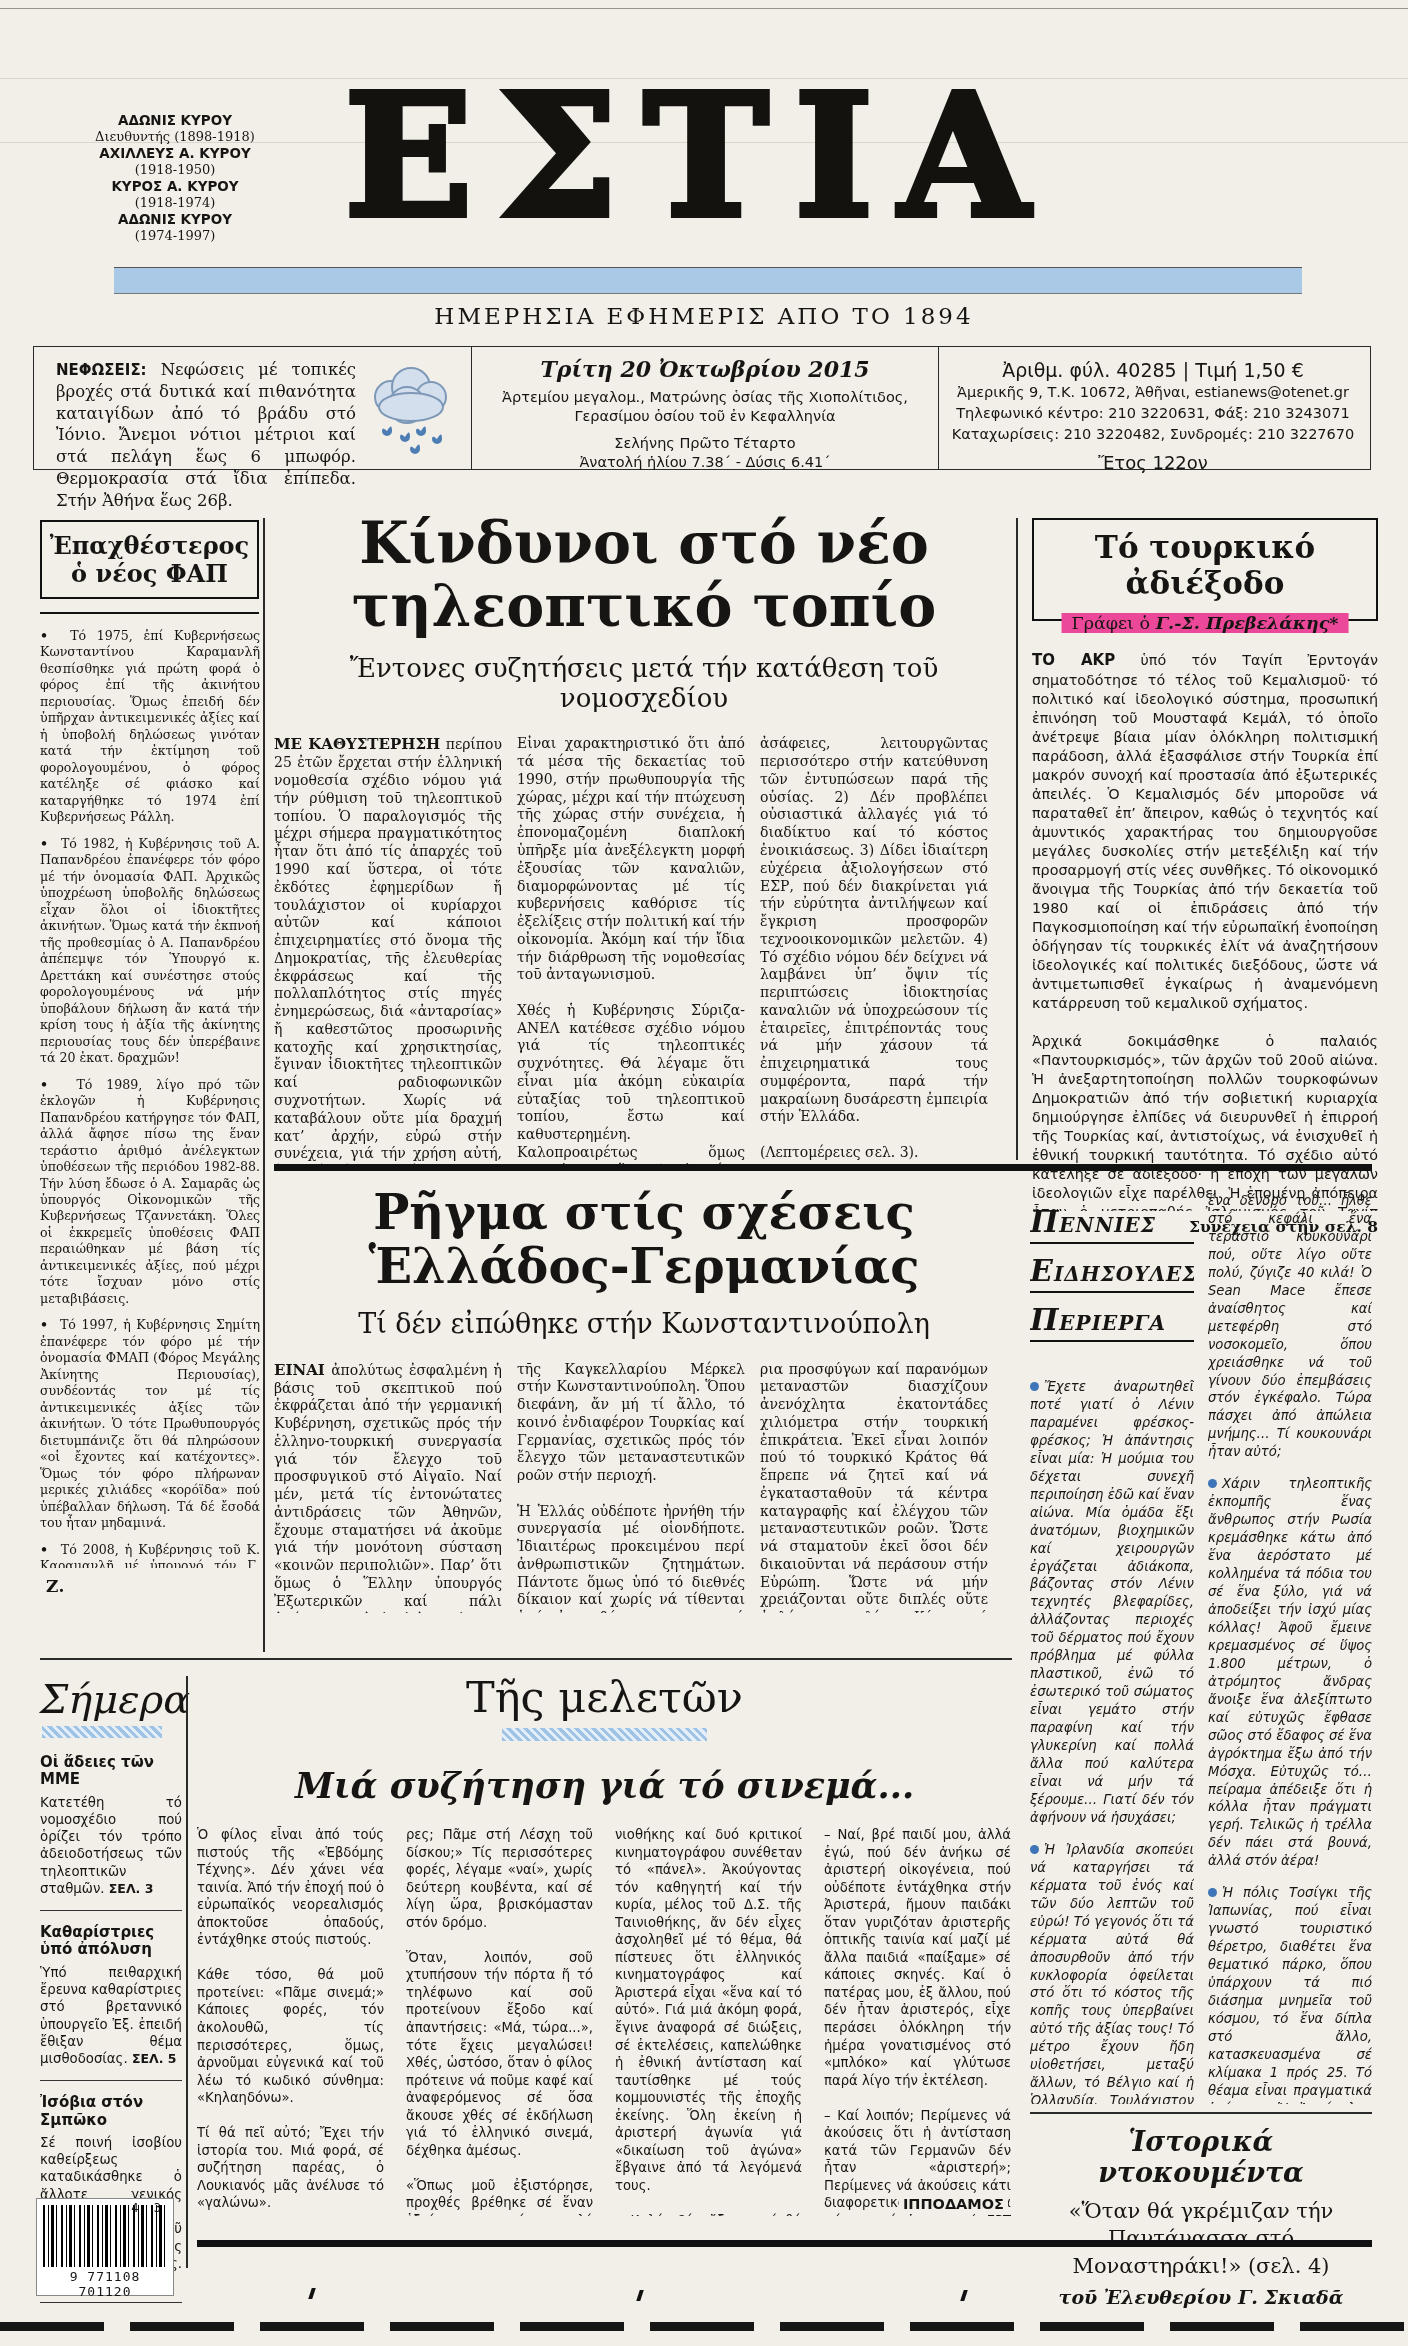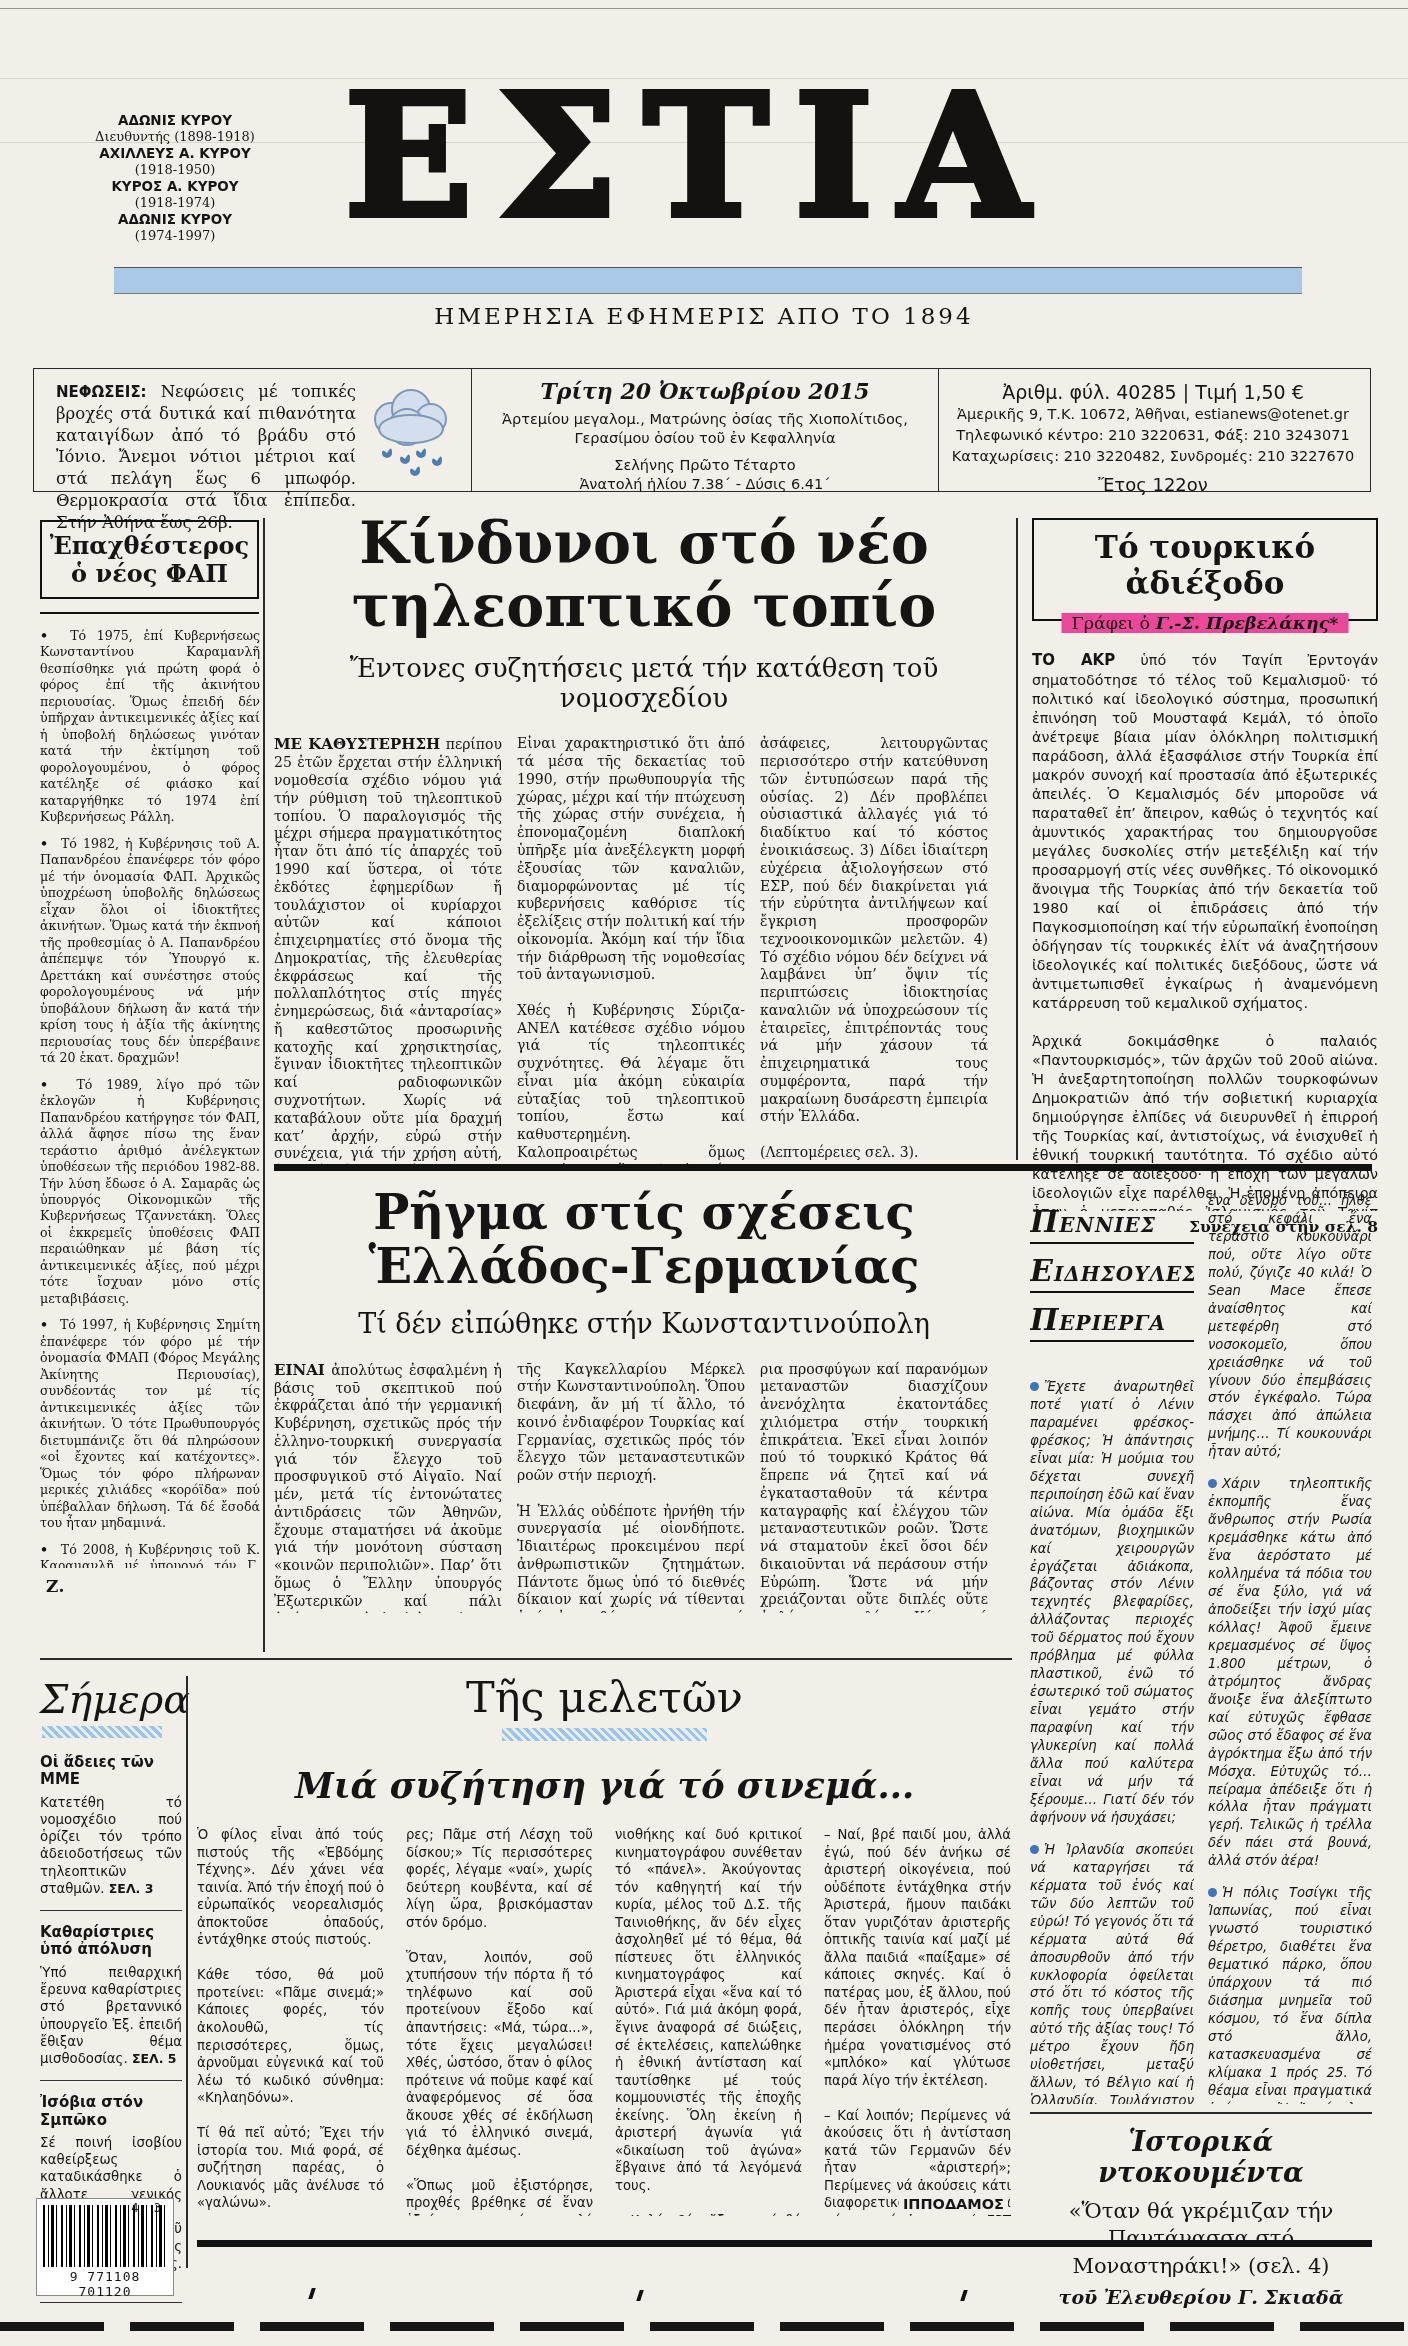--- a/index.html
+++ b/index.html
@@ -10,21 +10,21 @@
   
   #founders{left:70px;top:112px;width:210px;text-align:center;line-height:1.25;}
   #founders .fname{font-weight:bold;font-size:13.5px;font-family:"DejaVu Sans",sans-serif;}
   #founders .fyears{font-size:13px;}
   #main-title{left:260px;top:68px;width:880px;text-align:center;font-size:168px;line-height:1.05;
               font-weight:bold;letter-spacing:26px;-webkit-text-stroke:6px #14120f;color:#14120f;}
   #seal{left:1142px;top:84px;}
   #blue-bar{left:114px;top:267px;width:1188px;height:25px;background:#a9c9e6;border-top:1px solid #555;border-bottom:1px solid #777;}
   #tagline{left:354px;top:303px;width:700px;text-align:center;font-size:23px;letter-spacing:3px;}
   
-  #inforow{left:33px;top:368px;width:1336px;height:122px;border:1.5px solid #2a2a2a;display:flex;align-items:flex-end;}
+  #inforow{left:33px;top:346px;width:1336px;height:122px;border:1.5px solid #2a2a2a;display:flex;align-items:flex-end;}
   .cell{box-sizing:border-box;height:100%;}
   #cell-weather{width:437px;display:flex;padding:12px 10px 10px 22px;}
   #cell-date{width:467px;border-left:1.5px solid #2a2a2a;text-align:center;padding-top:9px;}
   #cell-issue{width:429px;border-left:1.5px solid #2a2a2a;text-align:center;padding-top:12px;}
   #weather-text{width:300px;font-size:16.5px;line-height:1.32;text-align:justify;}
   #weather-text b{font-family:"DejaVu Sans",sans-serif;font-size:15px;}
   #cloud-wrap{flex:1;display:flex;align-items:center;justify-content:center;}
   #date-main{font-size:22px;font-weight:bold;font-style:italic;}
   .saintline{font-family:"DejaVu Sans",sans-serif;font-size:14.5px;line-height:1.3;margin-top:6px;}
   .moonline{font-family:"DejaVu Sans",sans-serif;font-size:14.5px;line-height:1.3;margin-top:8px;}

